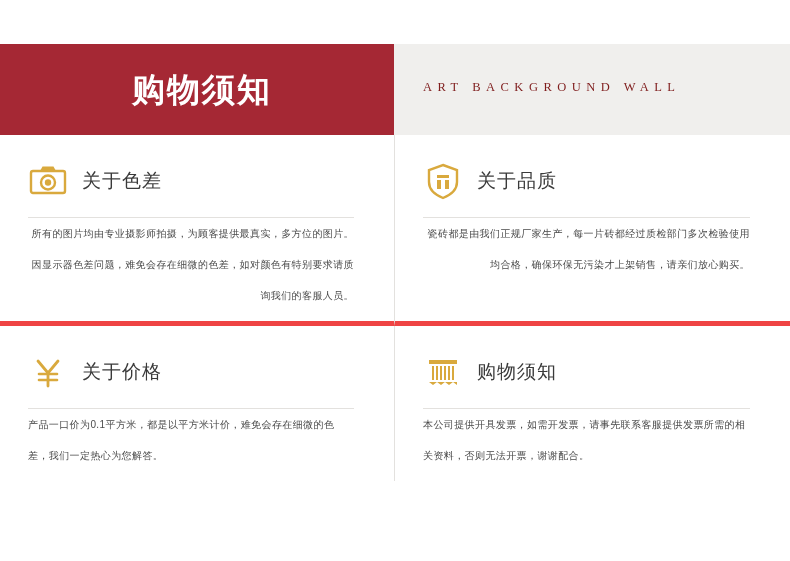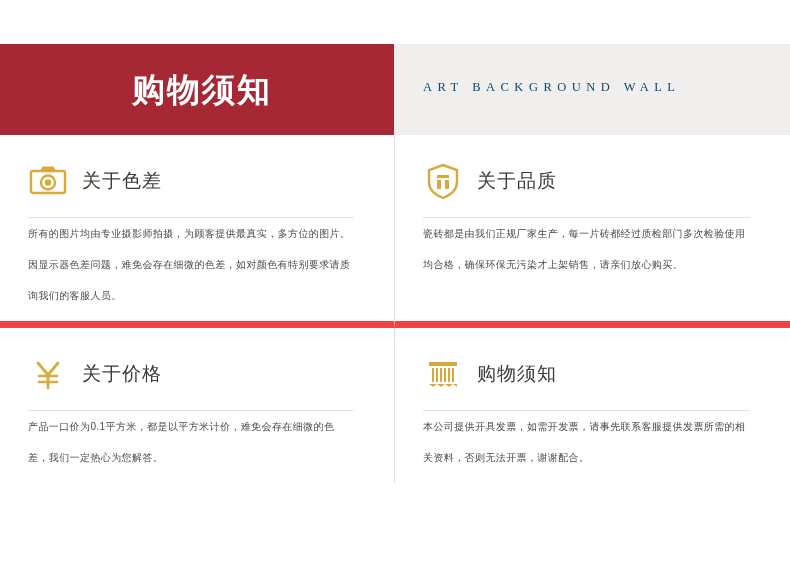--- a/index.html
+++ b/index.html
@@ -50,21 +50,21 @@
   .header-right {
     flex: 1;
     position: relative;
     display: flex;
     flex-direction: column;
     justify-content: center;
     padding-left: 29px;
     box-sizing: border-box;
   }
   .header-sub {
-    color: #0c4a6e;
+    color: #7f1d1d;
     font-size: 12.5px;
     letter-spacing: 5.5px;
     margin-bottom: 5px;
     font-family: "Liberation Serif", serif;
   }
   .header-notice-row {
     display: flex;
     align-items: center;
   }
   .header-notice {
@@ -97,21 +97,22 @@
   .cell {
     width: 395px;
     box-sizing: border-box;
     padding: 24px 40px 10px 28px;
     position: relative;
   }
   .cell.left {
     border-right: 1px solid #e3e1de;
   }
   .row.first .cell {
-    border-bottom: 7px solid #ef4444;
+    border-bottom: 5px solid #ef4444;
+    text-align: right;
   }
   .cell-head {
     display: flex;
     align-items: center;
     gap: 14px;
     height: 44px;
   }
   .cell-title {
     color: #3a3a3a;
     font-size: 19px;

